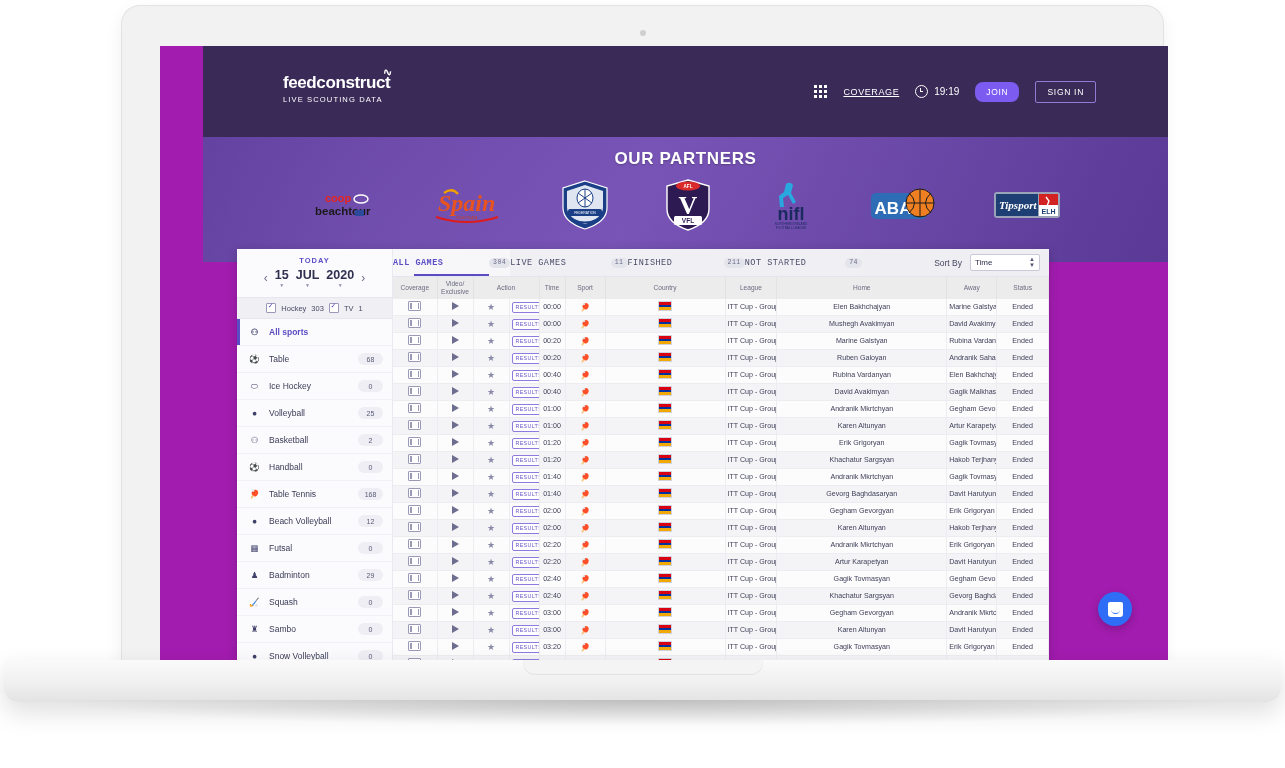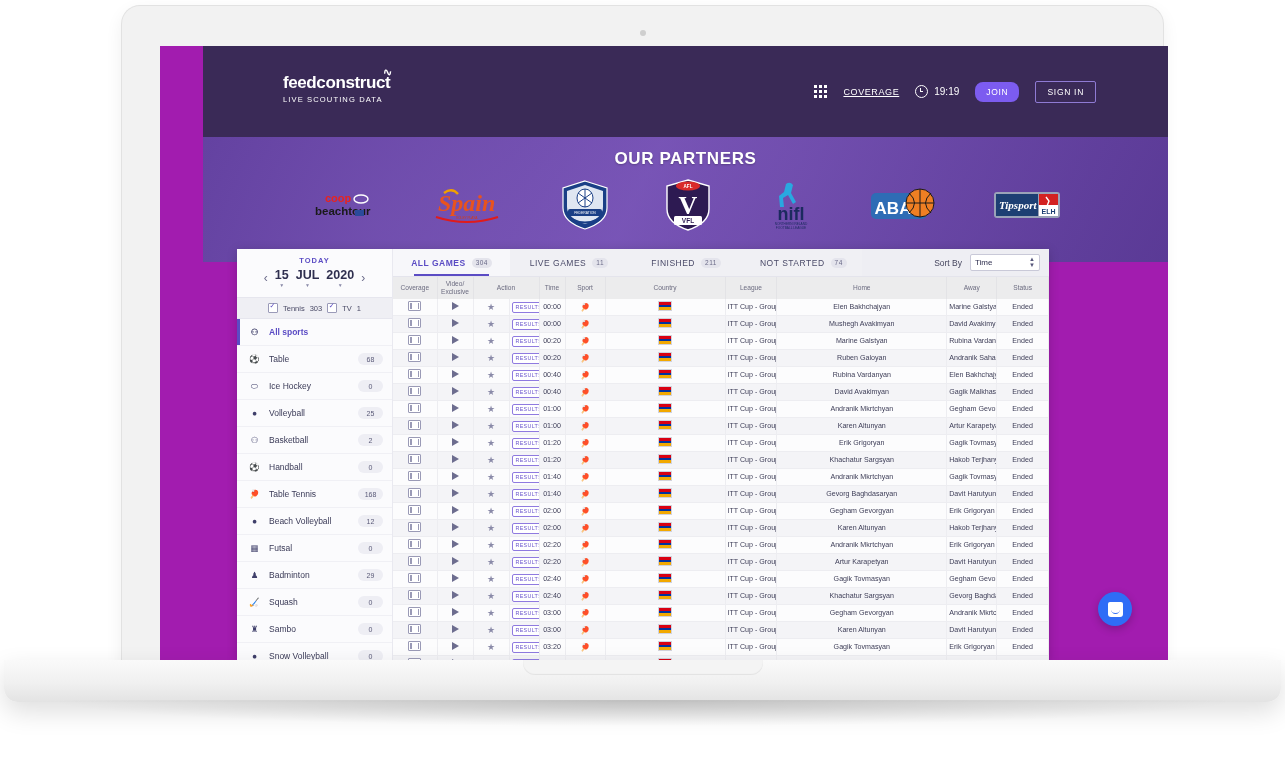--- a/index.html
+++ b/index.html
@@ -110,22 +110,22 @@
   .sport .s-lab{flex:1;}
   .badge{
     min-width:19px;height:12px;border-radius:6px;background:#eeeef4;color:#5a5a78;
     font-size:7px;display:flex;align-items:center;justify-content:center;padding:0 3px;
   }
 
   
   .main{flex:1;display:flex;flex-direction:column;min-width:0;}
   .tabbar{height:27px;background:#f0f0f4;display:flex;align-items:stretch;border-bottom:1px solid #e4e4ec;}
   .tab{
-    flex:1;display:flex;align-items:center;justify-content:center;gap:6px;
-    font-size:8.5px;letter-spacing:.5px;color:#4a4a68;position:relative;
+    flex:1;display:flex;align-items:center;justify-content:space-between;gap:6px;
+    font-size:8.5px;letter-spacing:.5px;color:#4a4a68;position:relative;font-family:Liberation Mono, monospace;
   }
   .tab.active{color:#5b4cc4;font-weight:bold;background:#f7f7fa;}
   .tab.active::after{content:"";position:absolute;left:18%;right:18%;bottom:0;height:2px;background:#5b4cc4;}
   .tab-count{background:#e4e4ec;color:#6a6a88;font-size:6.5px;border-radius:6px;padding:1.5px 4px;font-weight:normal;}
   .sortbox{
     width:178px;display:flex;align-items:center;justify-content:flex-end;gap:8px;padding-right:9px;
     background:#eeeef3;font-size:8.5px;color:#46465f;
   }
   .sort-select{
     width:60px;height:15px;border:1px solid #c9c9d8;background:#fff;border-radius:2px;
@@ -309,21 +309,21 @@
             <span class="date-seg">
               <span>2020</span>
               <span class="date-caret">▼</span>
             </span>
             <span class="date-arrow">›</span>
           </div>
         </div>
 
         <div class="filter-row">
           <span class="chk"></span>
-          <span>Tennis</span>
+          <span>Hockey</span>
           <span>303</span>
           <span class="chk"></span>
           <span>TV</span>
           <span>1</span>
         </div>
 
         <div class="sport-list" id="sport-list">
             <div class="sport active">
               <span class="s-ico">⚇</span>
               <span class="s-lab">All sports</span>

